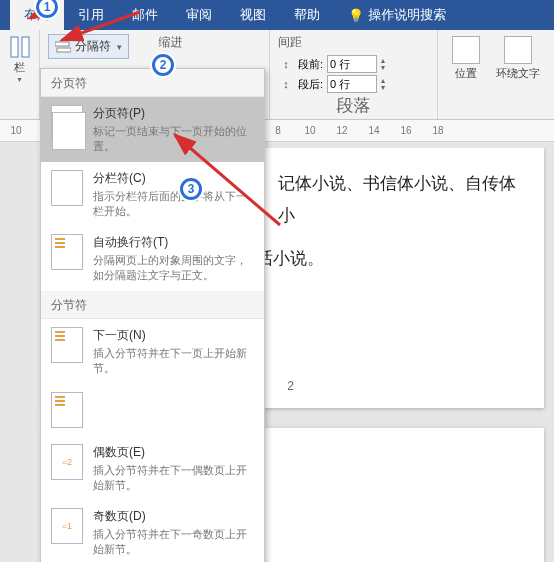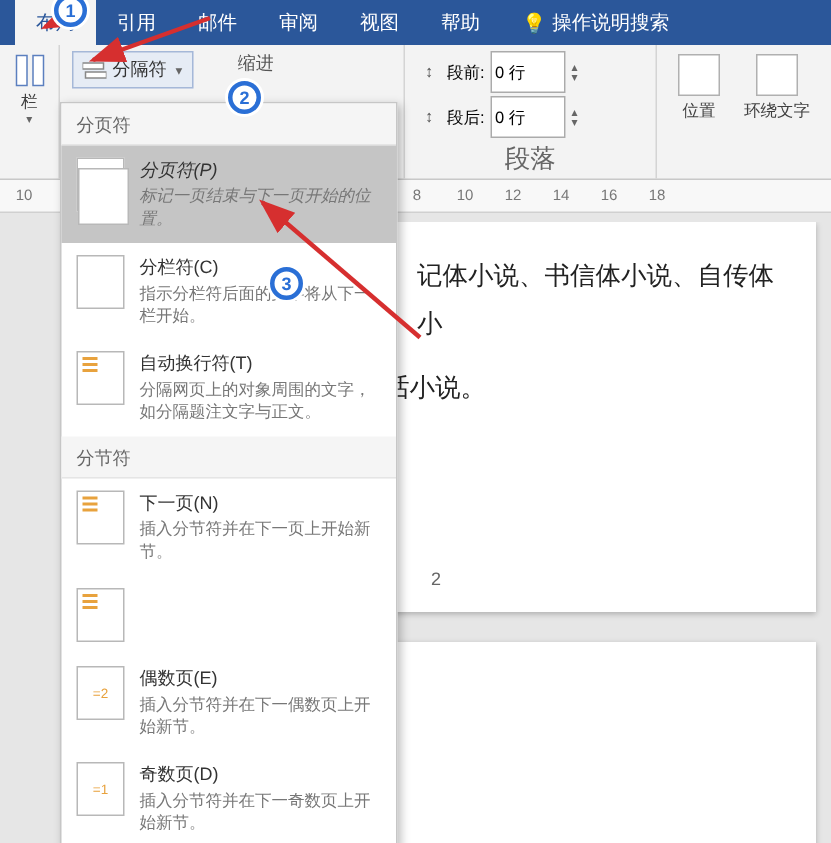--- a/index.html
+++ b/index.html
@@ -16,31 +16,31 @@
 .group-title { font-size: 17px; color: #666; text-align: center; margin-top: auto; }
 
 .col-btn { display:flex; flex-direction:column; align-items:center; font-size:11px; color:#404040; padding:2px 4px; }
 .col-btn svg { margin-bottom:2px; }
 
 .split-btn { display:flex; align-items:center; border:1px solid transparent; padding:3px 6px; font-size:12px; color:#333; cursor:pointer; background:#e6ecf5; border:1px solid #a5b8d8; }
 .split-btn .caret { margin-left:6px; font-size:9px; color:#666; }
 
 .indent-group { display:flex; flex-direction:column; gap:2px; font-size:11px; }
 .spacing-row { display:flex; align-items:center; gap:4px; }
-.spacing-row input { width:50px; height:28px; font-size:11px; border:1px solid #ababab; padding:0 2px; }
+.spacing-row input { width:50px; height:18px; font-size:11px; border:1px solid #ababab; padding:0 2px; }
 .mini-icon { width:16px; height:16px; display:inline-flex; align-items:center; justify-content:center; color:#505050; font-size:11px;}
 
 .big-btn { display:flex; flex-direction:column; align-items:center; font-size:11px; color:#404040; padding:2px 6px; gap:2px;}
 .big-btn .ph { width:28px; height:28px; border:1px solid #b0b0b0; background:#fff; position:relative;}
 
 
 .dropdown { position:absolute; left:40px; top:68px; width:225px; background:#fff; border:1px solid #c6c6c6; box-shadow:2px 2px 6px rgba(0,0,0,.25); z-index:50; }
 .dd-header { font-size:12px; color:#666; padding:6px 10px 4px 10px; background:#f5f5f5; border-bottom:1px solid #e5e5e5;}
 .dd-item { display:flex; padding:8px 10px; gap:10px; cursor:pointer; }
-.dd-item.sel { background:#c5c5c5;font-style:italic; }
+.dd-item.sel { background:#c5c5c5; }
 .dd-icon { width:32px; height:36px; flex-shrink:0; border:1px solid #b8b8b8; background:#fff; position:relative; }
 .dd-icon.orange::before { content:""; position:absolute; left:3px; top:3px; width:10px; height:2px; background:#e8a23d; box-shadow:0 4px 0 #e8a23d,0 8px 0 #e8a23d; }
 .dd-icon.pages::before { content:""; position:absolute; right:-4px; top:6px; width:32px; height:36px; border:1px solid #b8b8b8; background:#fff;}
 .dd-text { flex:1; }
 .dd-title { font-size:12px; color:#333; margin-bottom:2px; }
 .dd-desc { font-size:11px; color:#777; line-height:1.35; }
 
 
 .ruler { position:absolute; left:0; top:120px; height:22px; right:0; background:#f8f8f8; border-bottom:1px solid #d0d0d0; font-size:10px; color:#777; display:flex; align-items:center; padding-left:0; z-index:1;}
 .ruler span { width:32px; display:inline-block; text-align:center; }
@@ -96,20 +96,21 @@
       <div style="font-size:12px;color:#555;margin-left:20px;">缩进</div>
     </div>
     <div style="display:flex;gap:6px;margin-top:6px;align-items:center;font-size:11px;color:#555;">
        <span class="mini-icon">→|</span>
        <input style="width: 48px; height: 18px; border: 1px solid rgb(171, 171, 171); font-size: 11px;" value="字符">
        <span style="visibility:hidden">字符</span>
     </div>
   </div>
 
   <div class="group" style="flex:1;">
+    <div style="font-size:12px;color:#555;margin-bottom:4px;">间距</div>
     <div class="indent-group">
       <div class="spacing-row">
         <span class="mini-icon">↕</span>
         <span>段前:</span>
         <input value="0 行" style="">
         <span style="font-size:8px;color:#666;line-height:7px;">▴<br>▾</span>
       </div>
       <div class="spacing-row">
         <span class="mini-icon">↕</span>
         <span>段后:</span>

